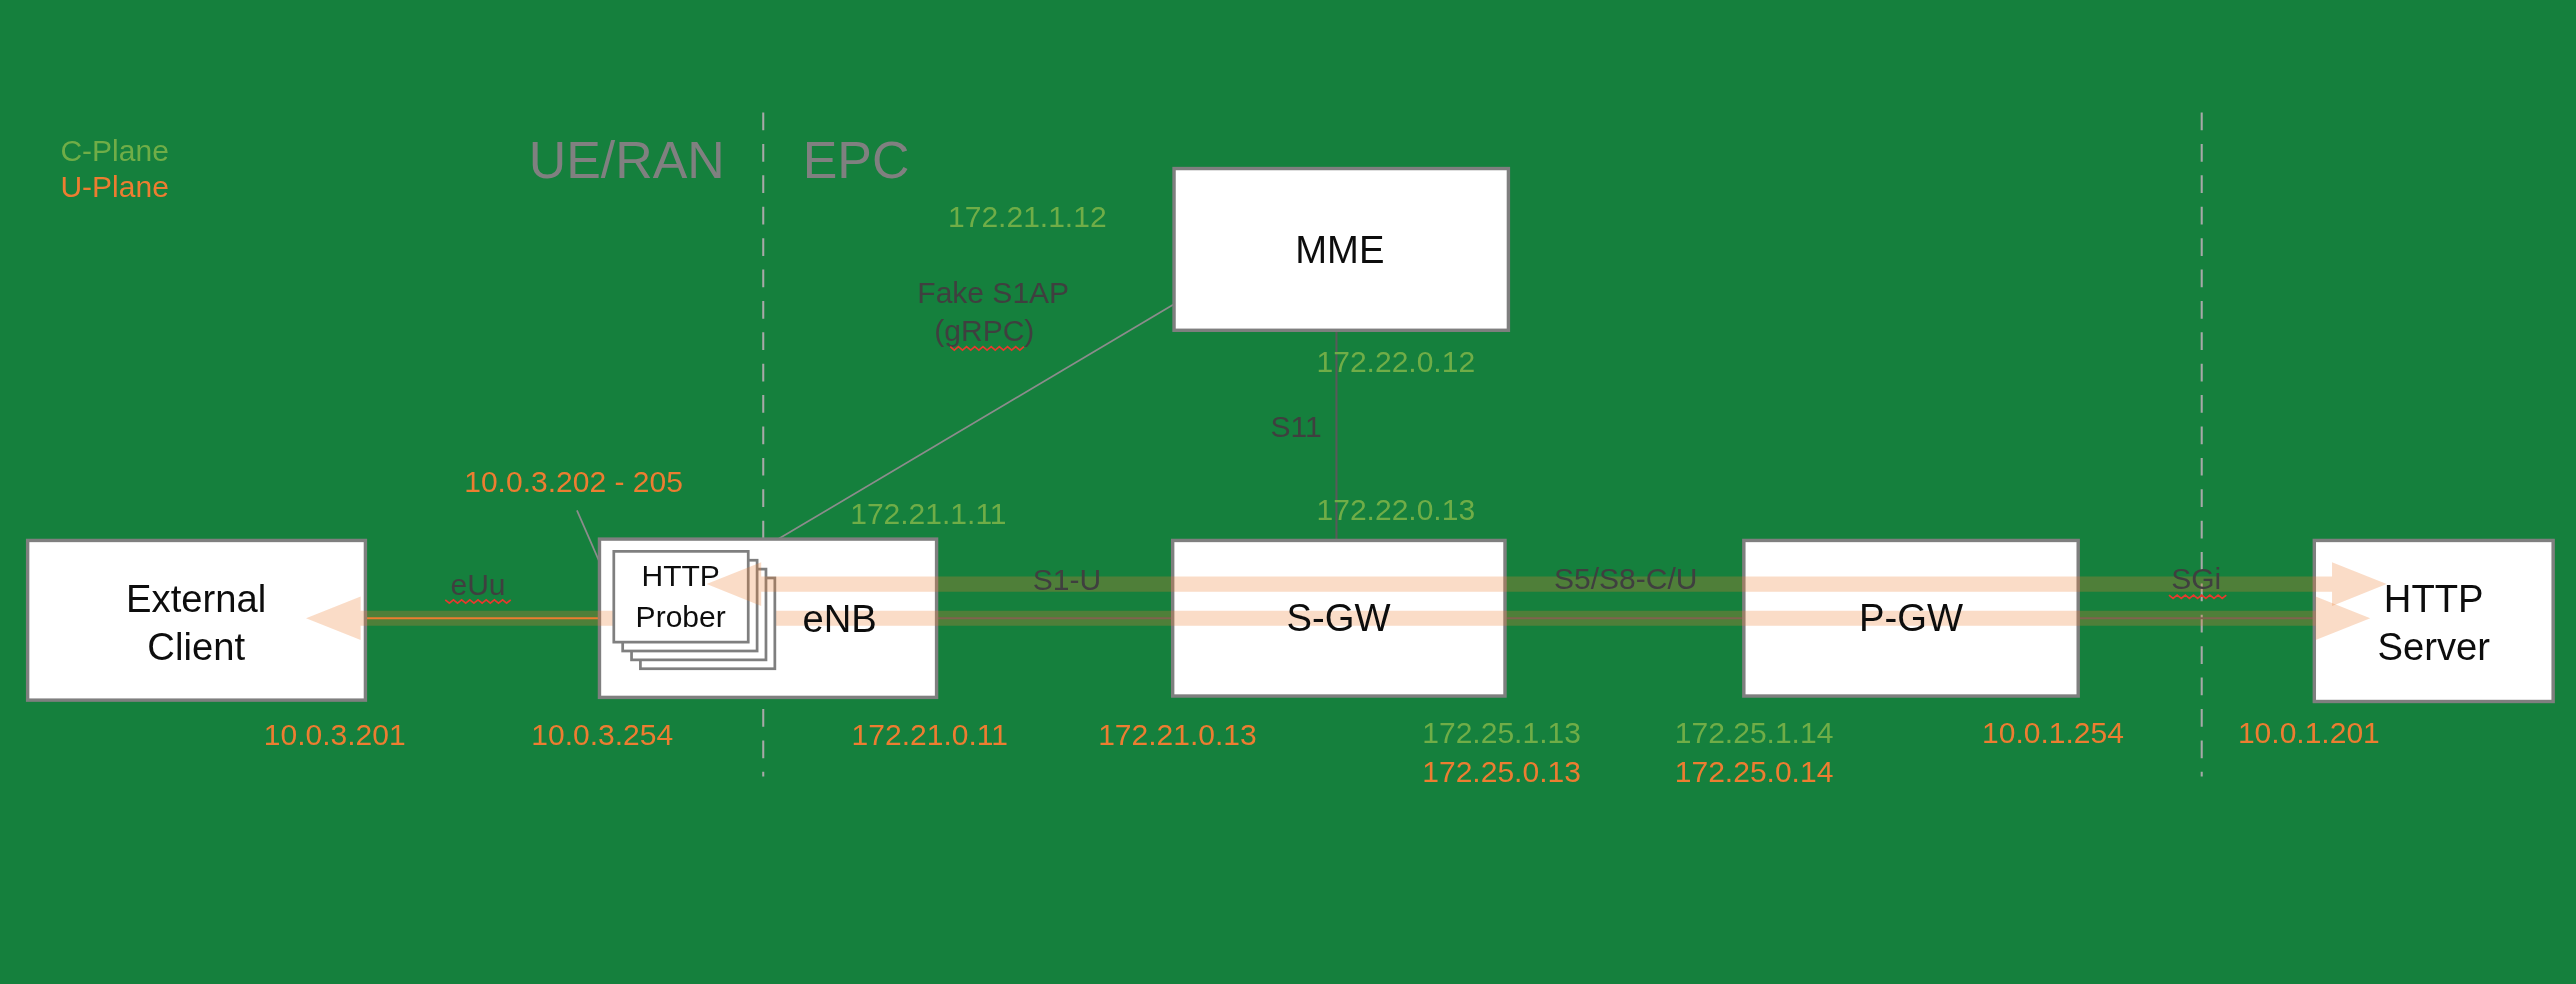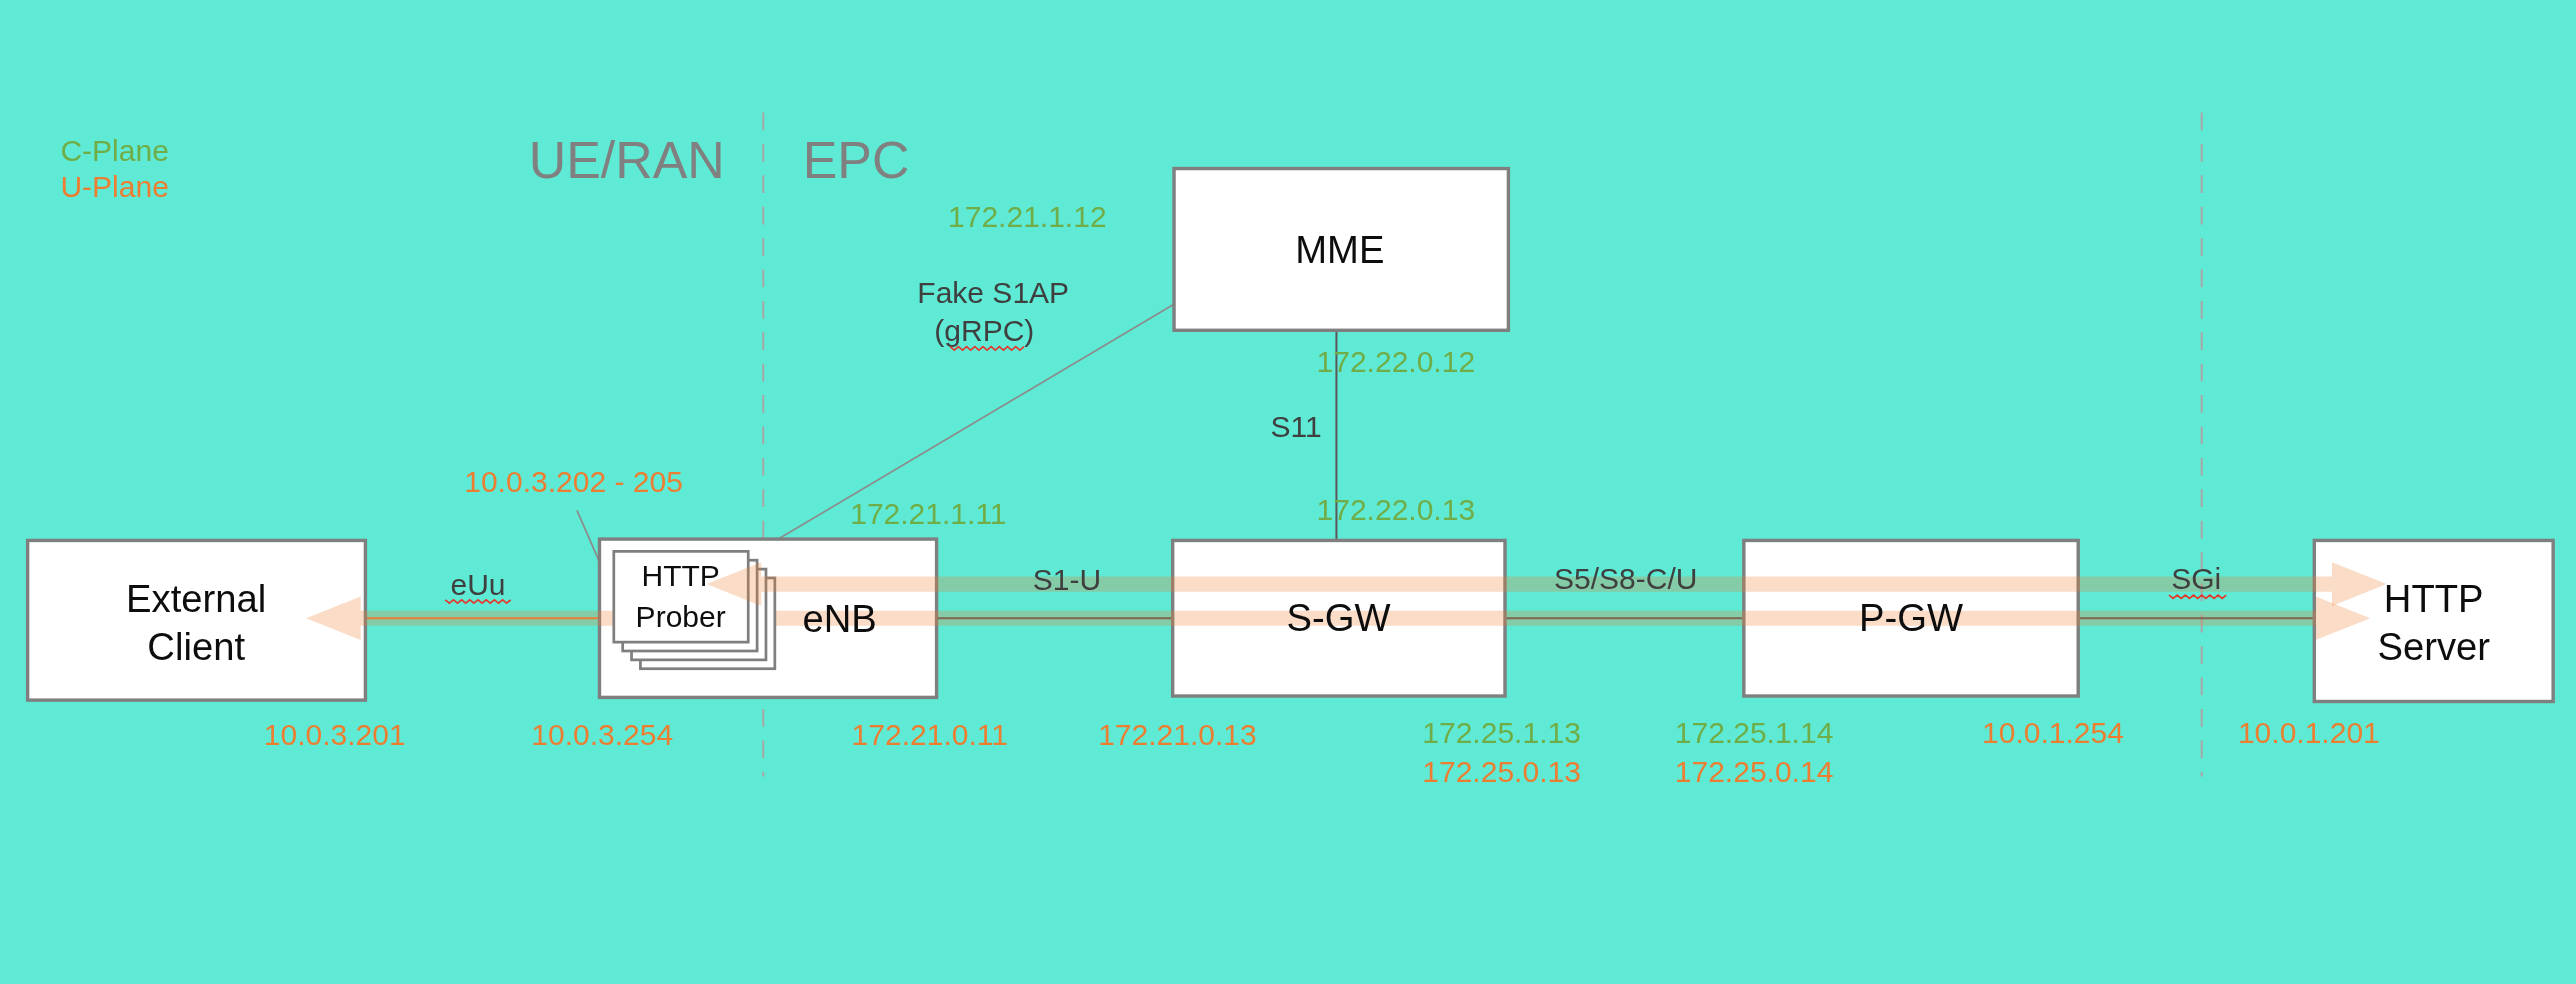--- a/index.html
+++ b/index.html
@@ -1,16 +1,16 @@
 <!DOCTYPE html>
 <html style="font-size:11px"><head>
 <meta charset="utf-8">
 <style>
   html,body { margin:0; padding:0; background:#ffffff; }
-  .stage { position:relative; width:2576px; height:984px; background:#5eead4; overflow:hidden; }
+  .stage { position:relative; width:2576px; height:984px; background:#15803d; overflow:hidden; }
   svg { display:block; }
   text { font-family:"Liberation Sans", sans-serif; }
 
   .node        { fill:#ffffff; stroke:#7f7f7f; stroke-width:5; }
   .card        { fill:#ffffff; stroke:#7f7f7f; stroke-width:4; }
   .divider     { stroke:#a8a8a8; stroke-width:3; stroke-dasharray:26 20; }
   .link-gray   { stroke:#595959; stroke-width:3; }
   .link-orange { stroke-width:3; }
   .link-thin   { stroke:#8c8c8c; stroke-width:2.5; }
   .squiggle    { stroke:#e6392e; stroke-width:2.5; fill:none; }

